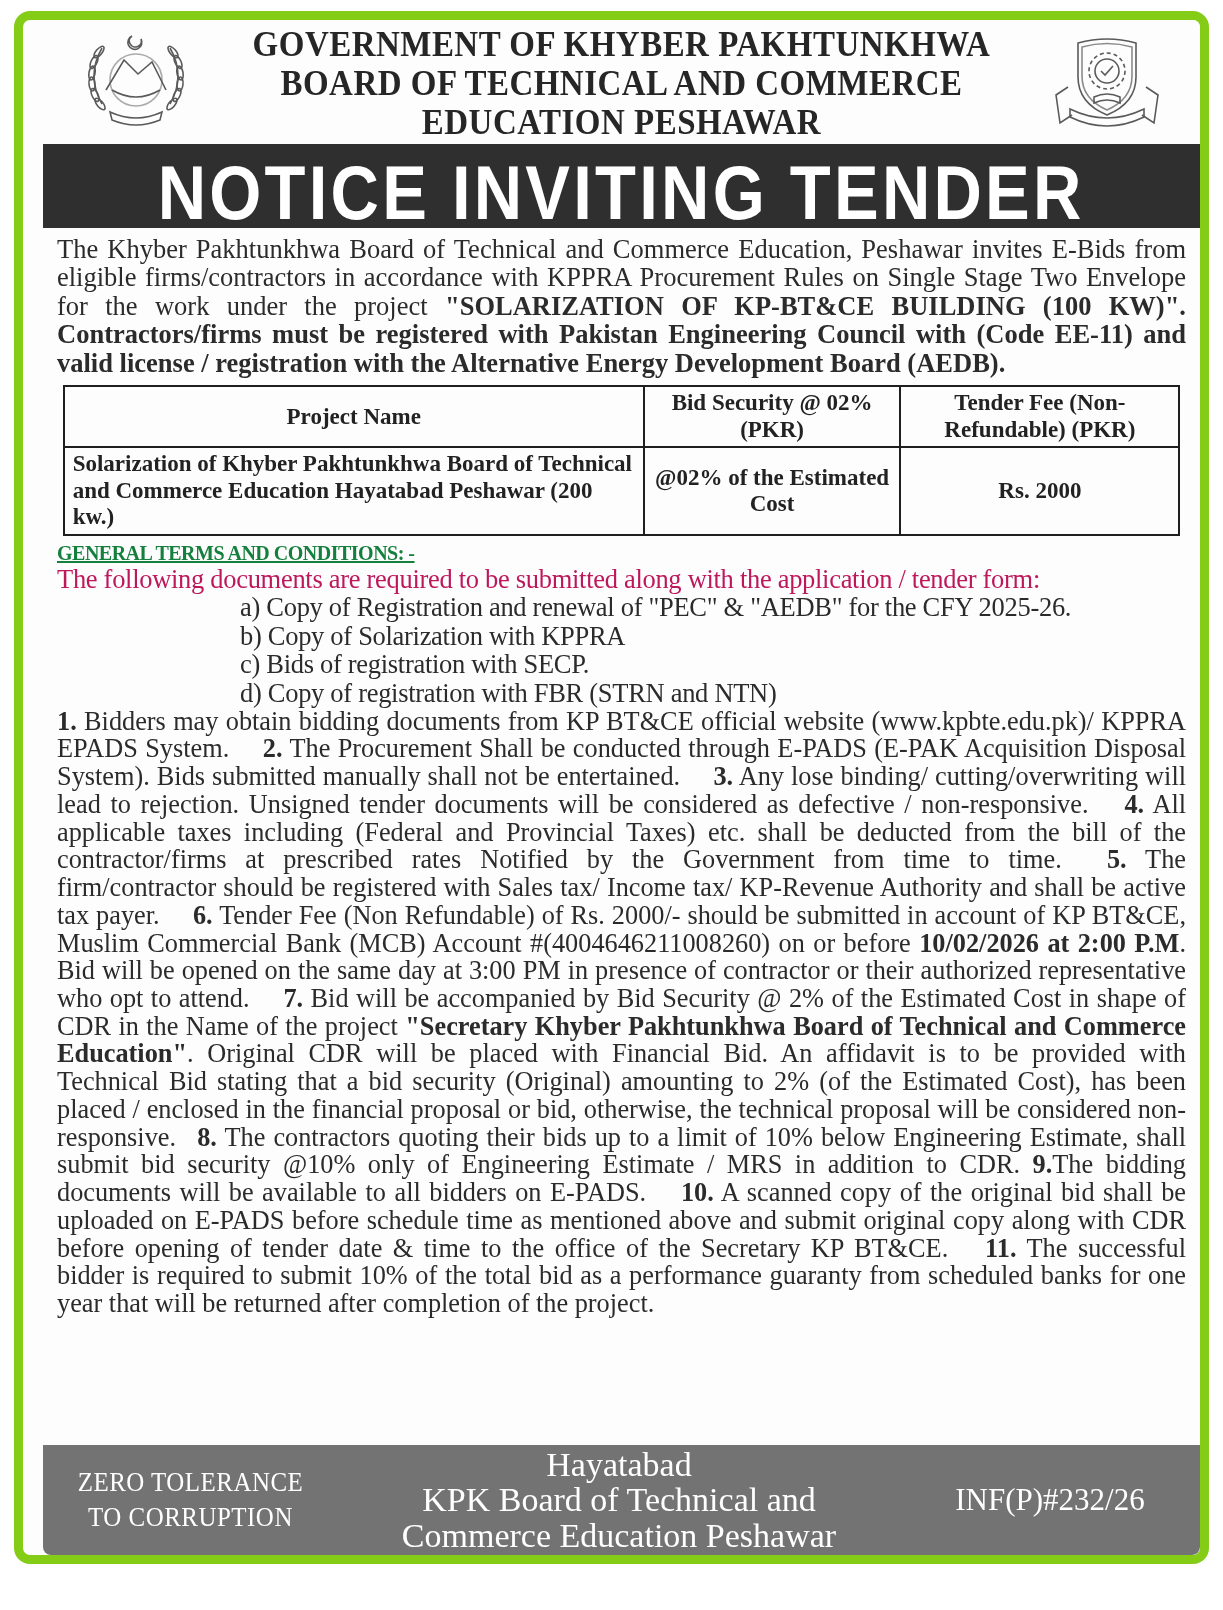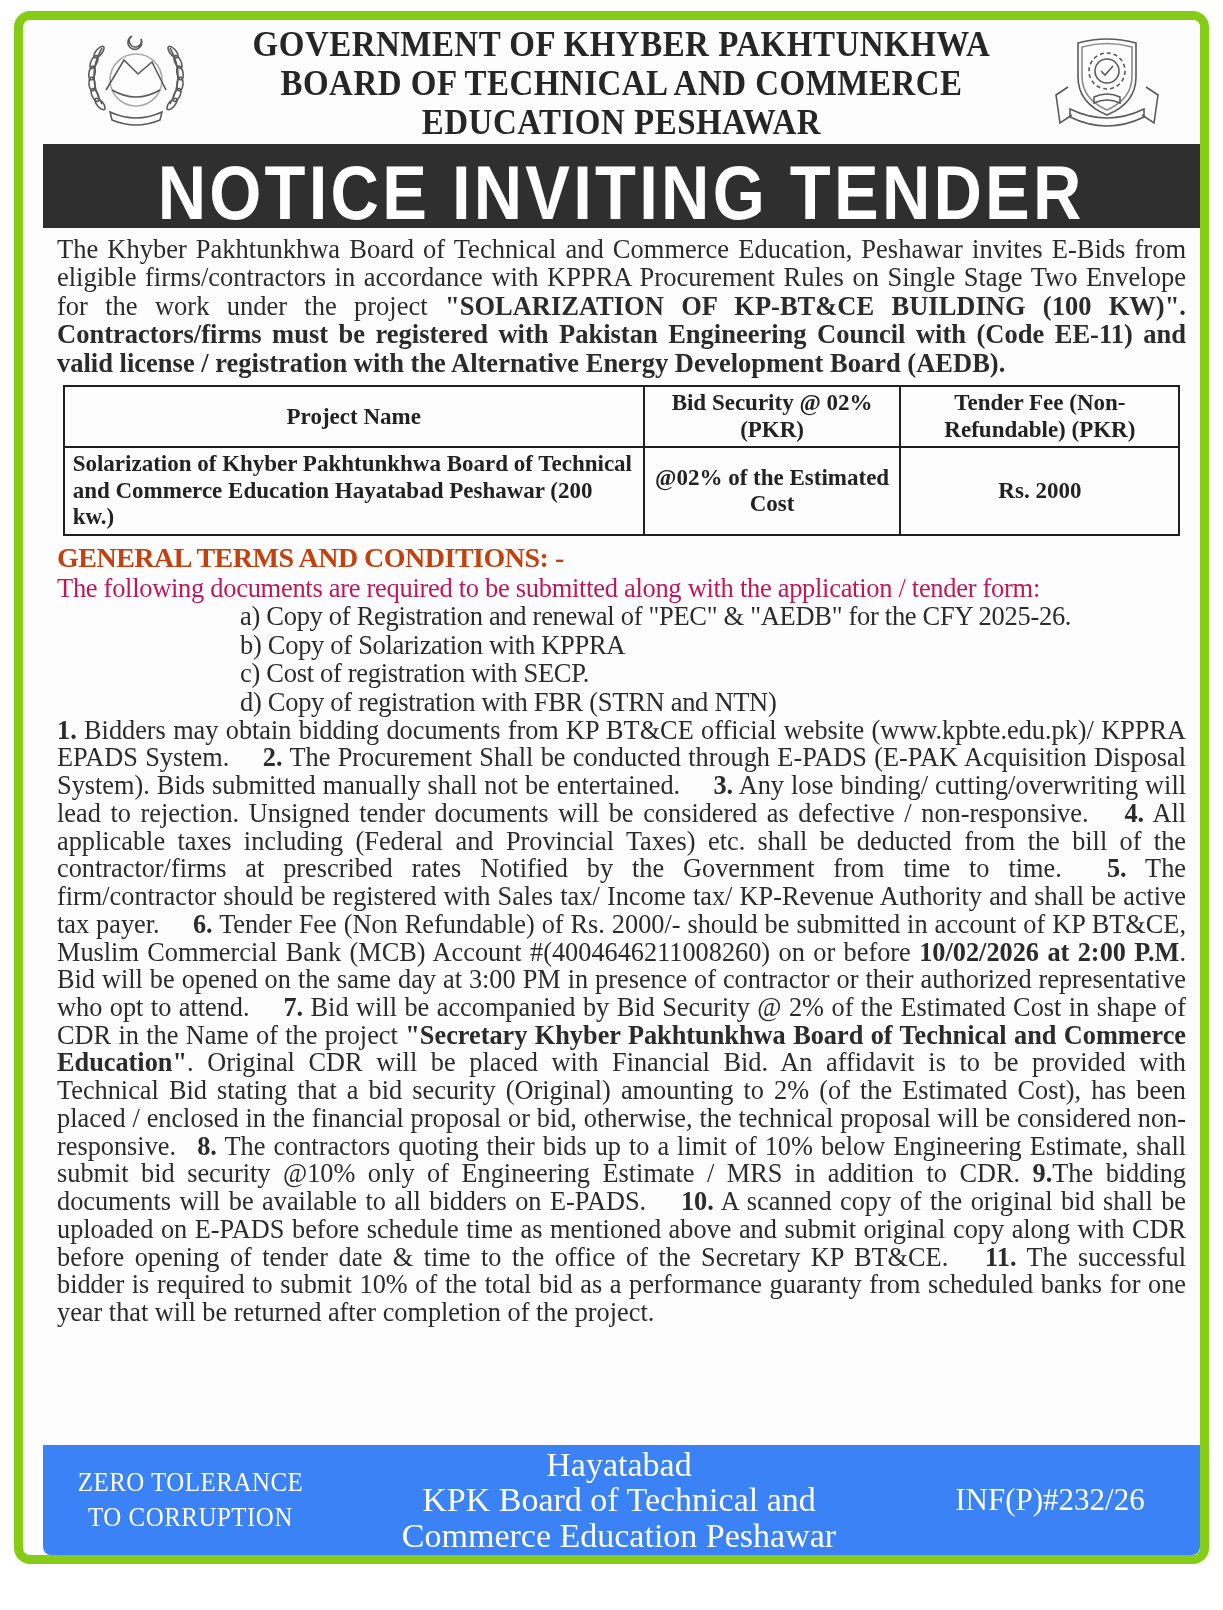--- a/index.html
+++ b/index.html
@@ -93,24 +93,25 @@
   table.tender-table th { font-size: 23px; text-align: center; line-height: 1.15; }
   table.tender-table td { font-size: 23px; line-height: 1.15; }
   .col-project { width: 52%; }
   .col-security { width: 23%; }
   .col-fee { width: 25%; }
   td.cell-project { text-align: left; }
   td.cell-security, td.cell-fee { text-align: center; }
 
   
   .terms-heading {
-    font-size: 28px;
+    font-size: 20px;
     font-weight: bold;
+    text-decoration: underline;
     letter-spacing: -0.5px;
-    color: #c2410c;
+    color: #15803d;
     margin-top: 4px;
   }
   .terms-intro {
     font-size: 26.5px;
     line-height: 1.08;
     color: #be185d;
     letter-spacing: -0.3px;
   }
   .doc-list { padding-left: 183px; }
   .doc-list-item {
@@ -124,21 +125,21 @@
     line-height: 1.055;
     text-align: justify;
     color: #2b2b2b;
   }
   .conditions span { white-space: pre-wrap; }
 
   
   .footer {
     height: 110px;
     margin-top: auto;
-    background: #3b82f6;
+    background: #737373;
     border-radius: 0 0 8px 8px;
     display: flex;
     align-items: center;
     color: #ffffff;
   }
   .footer-slogan {
     width: 295px;
     text-align: center;
     font-size: 26px;
     line-height: 1.3;
@@ -245,21 +246,21 @@
       </tr>
     </tbody>
       </table>
 
     <div class="terms-heading">GENERAL TERMS AND CONDITIONS: -</div>
     <div class="terms-intro">The following documents are required to be submitted along with the application / tender form:</div>
 
     <div class="doc-list">
       <div class="doc-list-item">a) Copy of Registration and renewal of "PEC" &amp; "AEDB" for the CFY 2025-26.</div>
       <div class="doc-list-item">b) Copy of Solarization with KPPRA</div>
-      <div class="doc-list-item">c) Cost of registration with SECP.</div>
+      <div class="doc-list-item">c) Bids of registration with SECP.</div>
       <div class="doc-list-item">d) Copy of registration with FBR (STRN and NTN)</div>
     </div>
 
     <p class="conditions"><span style="font-weight: bold;">1.</span><span> Bidders may obtain bidding documents from KP BT&amp;CE official website (www.kpbte.edu.pk)/ KPPRA EPADS System.   </span><span style="font-weight: bold;">2.</span><span> The Procurement Shall be conducted through E-PADS (E-PAK Acquisition Disposal System). Bids submitted manually shall not be entertained.   </span><span style="font-weight: bold;">3.</span><span> Any lose binding/ cutting/overwriting will lead to rejection. Unsigned tender documents will be considered as defective / non-responsive.   </span><span style="font-weight: bold;">4.</span><span> All applicable taxes including (Federal and Provincial Taxes) etc. shall be deducted from the bill of the contractor/firms at prescribed rates Notified by the Government from time to time.   </span><span style="font-weight: bold;">5.</span><span> The firm/contractor should be registered with Sales tax/ Income tax/ KP-Revenue Authority and shall be active tax payer.   </span><span style="font-weight: bold;">6.</span><span> Tender Fee (Non Refundable) of Rs. 2000/- should be submitted in account of KP BT&amp;CE, Muslim Commercial Bank (MCB) Account #(4004646211008260) on or before </span><span style="font-weight: bold;">10/02/2026 at 2:00 P.M</span><span>. Bid will be opened on the same day at 3:00 PM in presence of contractor or their authorized representative who opt to attend.   </span><span style="font-weight: bold;">7.</span><span> Bid will be accompanied by Bid Security @ 2% of the Estimated Cost in shape of CDR in the Name of the project </span><span style="font-weight: bold;">"Secretary Khyber Pakhtunkhwa Board of Technical and Commerce Education"</span><span>. Original CDR will be placed with Financial Bid. An affidavit is to be provided with Technical Bid stating that a bid security (Original) amounting to 2% (of the Estimated Cost), has been placed / enclosed in the financial proposal or bid, otherwise, the technical proposal will be considered non-responsive.  </span><span style="font-weight: bold;">8.</span><span> The contractors quoting their bids up to a limit of 10% below Engineering Estimate, shall submit bid security @10% only of Engineering Estimate / MRS in addition to CDR. </span><span style="font-weight: bold;">9.</span><span>The bidding documents will be available to all bidders on E-PADS.   </span><span style="font-weight: bold;">10.</span><span> A scanned copy of the original bid shall be uploaded on E-PADS before schedule time as mentioned above and submit original copy along with CDR before opening of tender date &amp; time to the office of the Secretary KP BT&amp;CE.   </span><span style="font-weight: bold;">11.</span><span> The successful bidder is required to submit 10% of the total bid as a performance guaranty from scheduled banks for one year that will be returned after completion of the project.</span></p>
 
   </div>
 
   <div class="footer">
     <div class="footer-slogan">
       <div>ZERO TOLERANCE</div>

